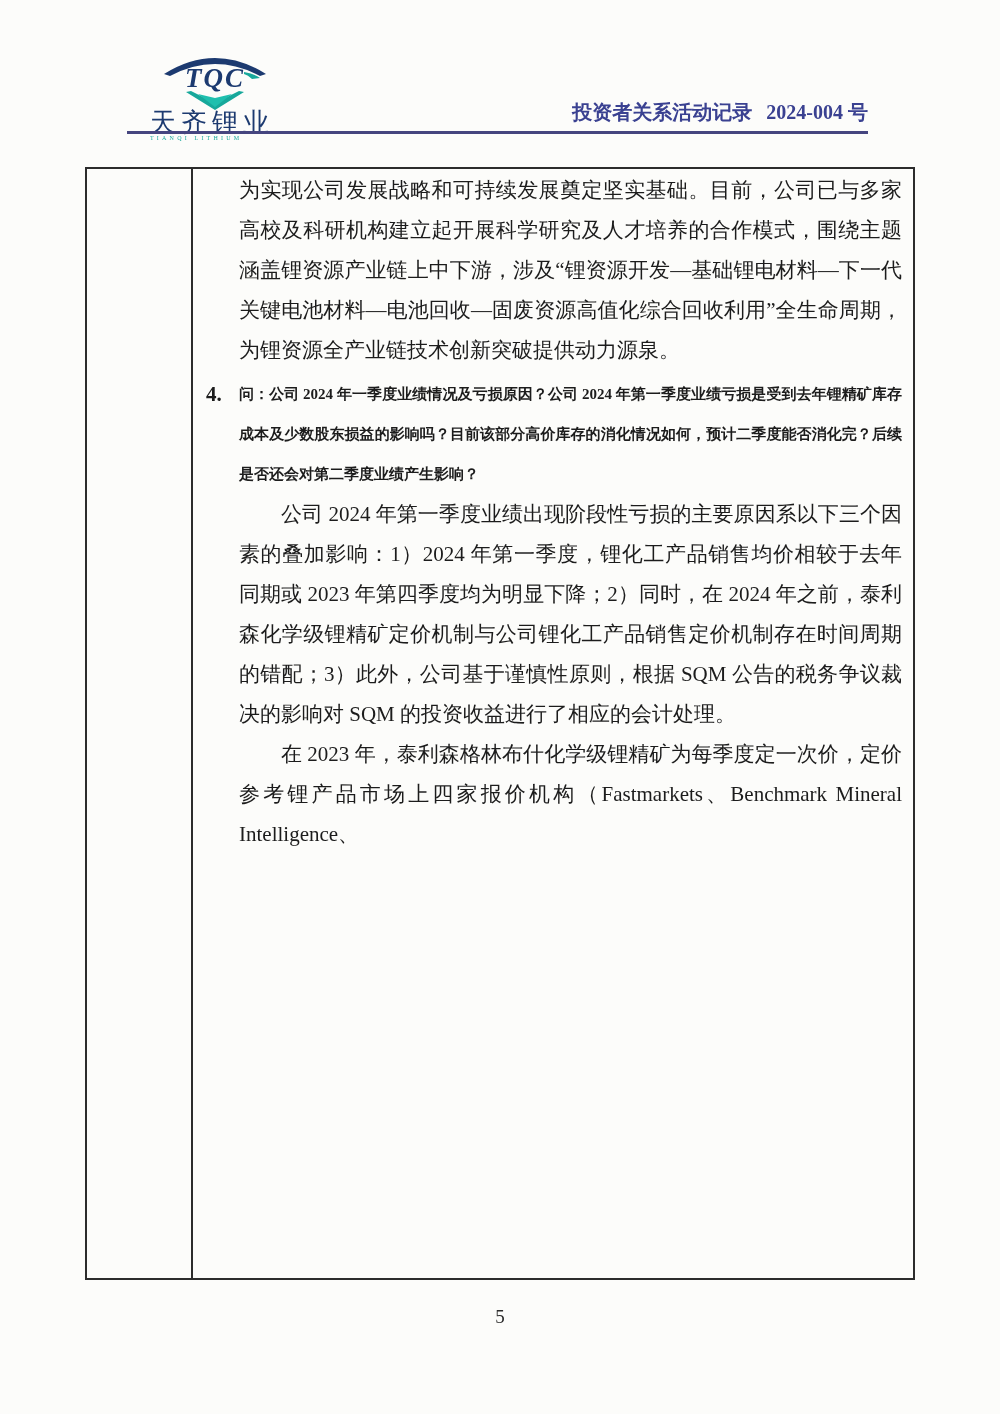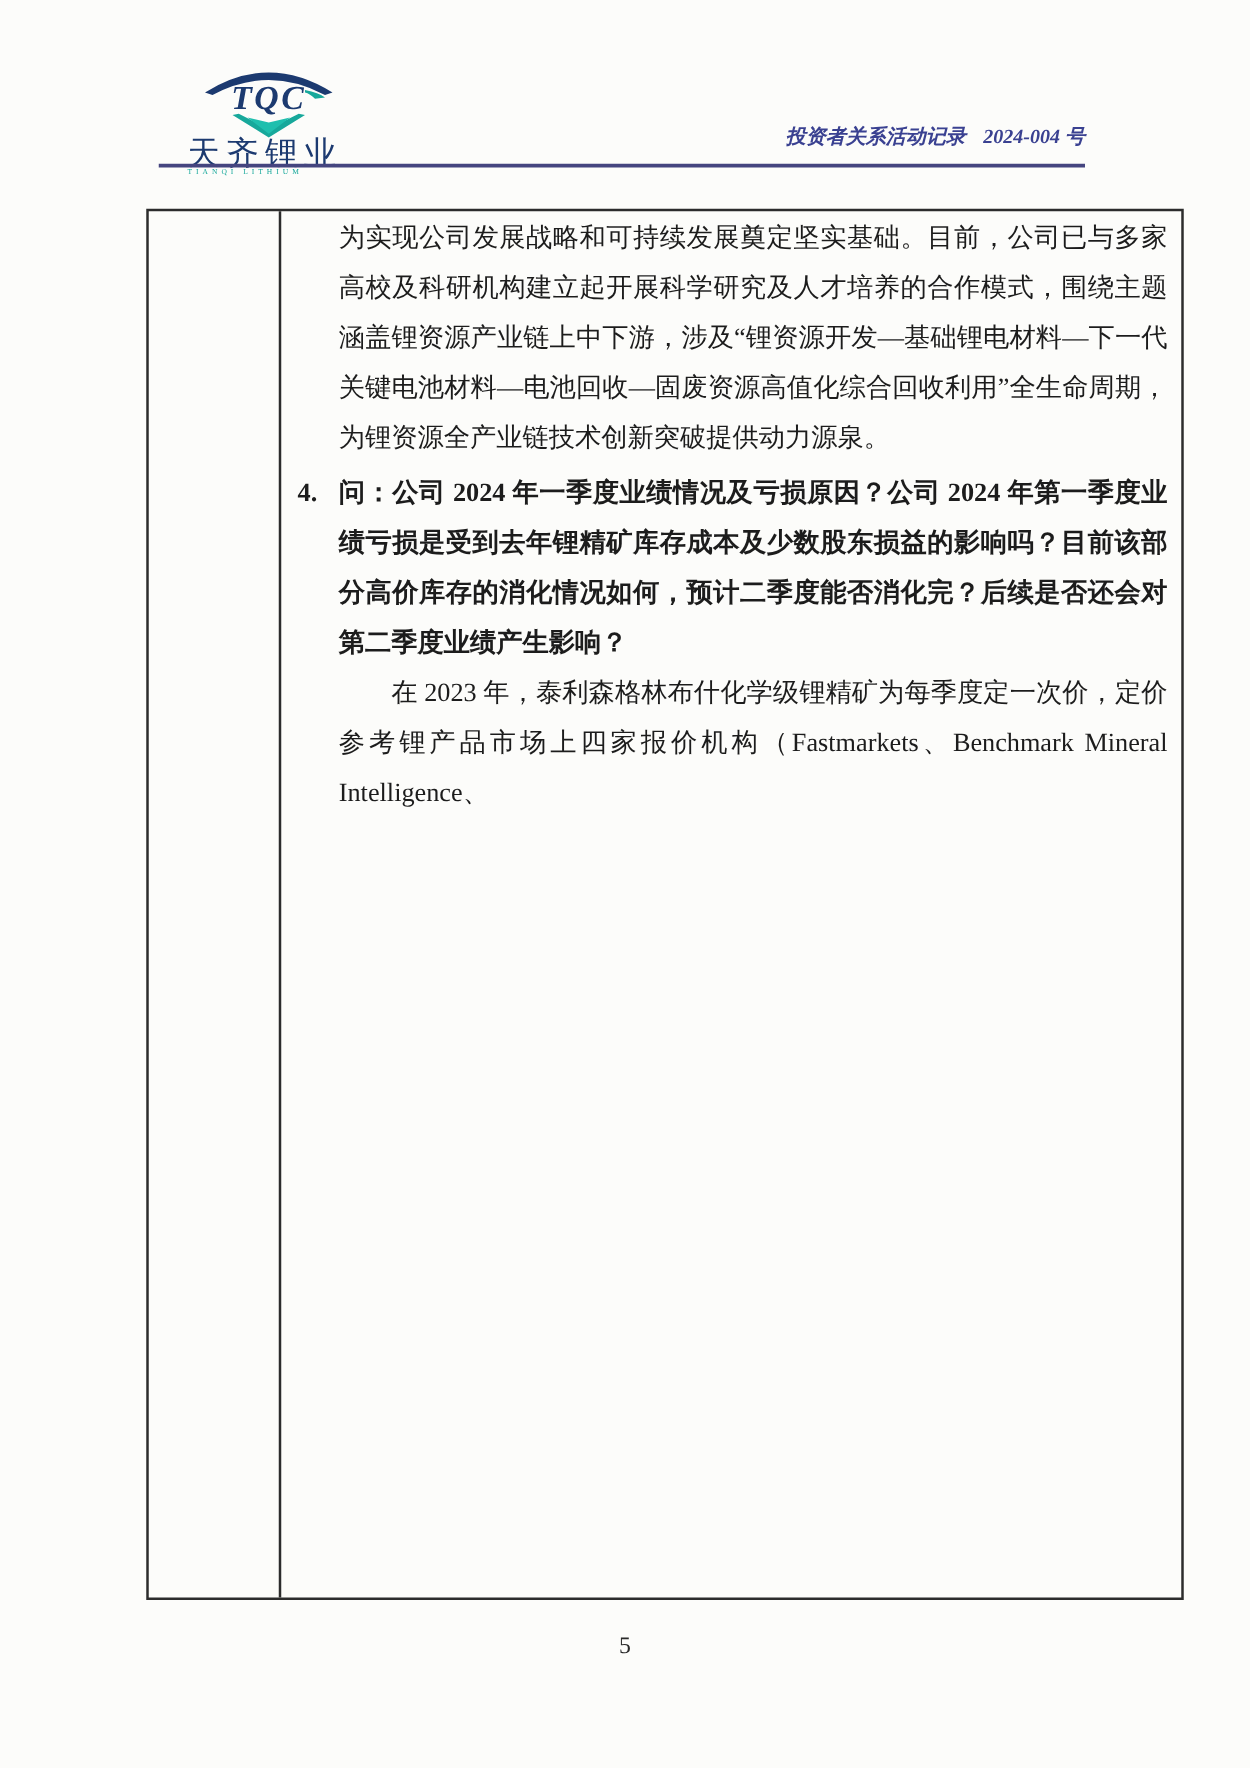--- a/index.html
+++ b/index.html
@@ -22,37 +22,36 @@
   .logo-cn {
     font-weight: normal; font-size: 26px; letter-spacing: 5px;
     color: #1c3a70; line-height: 22px; white-space: nowrap;
   }
   .logo-en {
     font-size: 6px; letter-spacing: 3.2px; color: #17a89b;
     line-height: 8px; white-space: nowrap;
   }
   .doc-title {
     position: absolute; top: 99px; right: 132px;
-    font-size: 16px; font-weight: bold; font-style: italic;
+    font-size: 20px; font-weight: bold; 
     color: #3a4191; white-space: nowrap;
     display: flex; gap: 14px;
   }
   .header-rule {
     position: absolute; top: 131px; left: 127px;
     width: 741px; height: 3px; background: #45457f;
   }
 
   
   .doc-table {
     position: absolute; top: 167px; left: 85px;
     width: 830px; height: 1113px;
     border: 2px solid #2c2c2c;
     display: flex;
     background: transparent;
-    margin-left: 32px;
   }
   .side-cell { width: 106px; border-right: 2px solid #2c2c2c; }
   .main-cell {
     flex: 1;
     padding: 1px 11px 0 12px;
     overflow: hidden;
   }
 
   .para {
     font-size: 21px; line-height: 40px;
@@ -62,21 +61,21 @@
   .para.indent { text-indent: 2em; }
 
   .q-item { display: flex; margin-top: 4px; }
   .q-num {
     width: 34px; flex: 0 0 34px;
     font-size: 21px; line-height: 40px; font-weight: bold;
     padding-left: 1px;
   }
   .q-text {
     flex: 1;
-    font-size: 21px; line-height: 40px; font-weight: bold;
+    font-size: 15px; line-height: 40px; font-weight: bold;
     text-align: justify;
   }
 
   
   .page-num {
     position: absolute; top: 1306px; left: 0;
     width: 1000px; text-align: center;
     font-size: 19px; color: #2a2a2a;
   }
 </style>
@@ -112,19 +111,20 @@
     <p class="para">为实现公司发展战略和可持续发展奠定坚实基础。目前，公司已与多家高校及科研机构建立起开展科学研究及人才培养的合作模式，围绕主题涵盖锂资源产业链上中下游，涉及“锂资源开发—基础锂电材料—下一代关键电池材料—电池回收—固废资源高值化综合回收利用”全生命周期，为锂资源全产业链技术创新突破提供动力源泉。</p>
 
 
 
     <div class="q-item">
       <span class="q-num">4.</span>
       <span class="q-text">问：公司 2024 年一季度业绩情况及亏损原因？公司 2024 年第一季度业绩亏损是受到去年锂精矿库存成本及少数股东损益的影响吗？目前该部分高价库存的消化情况如何，预计二季度能否消化完？后续是否还会对第二季度业绩产生影响？</span>
     </div>
 
 
+    <p class="para indent">公司 2024 年第一季度业绩出现阶段性亏损的主要原因系以下三个因素的叠加影响：1）2024 年第一季度，锂化工产品销售均价相较于去年同期或 2023 年第四季度均为明显下降；2）同时，在 2024 年之前，泰利森化学级锂精矿定价机制与公司锂化工产品销售定价机制存在时间周期的错配；3）此外，公司基于谨慎性原则，根据 SQM 公告的税务争议裁决的影响对 SQM 的投资收益进行了相应的会计处理。</p>
 
     <p class="para indent">在 2023 年，泰利森格林布什化学级锂精矿为每季度定一次价，定价参考锂产品市场上四家报价机构（Fastmarkets、Benchmark Mineral Intelligence、</p>
 
   </div>
 </div>
 
 <div class="page-num">5</div>
 
 </body></html>

